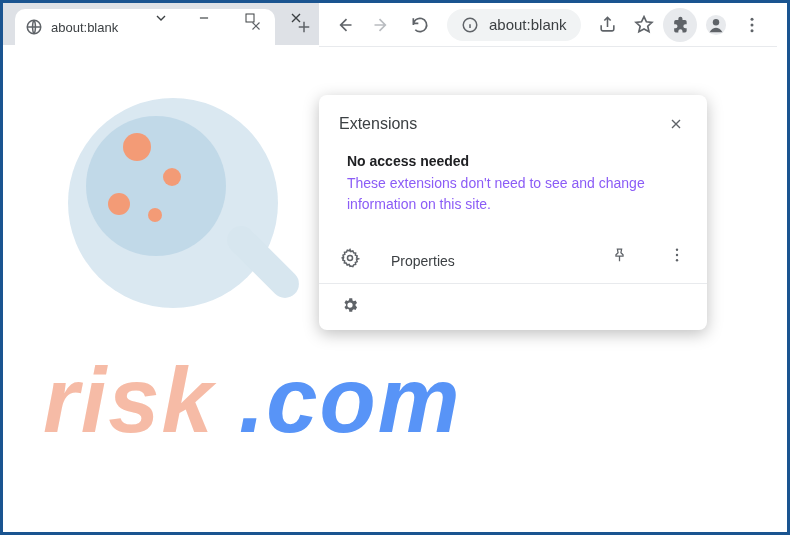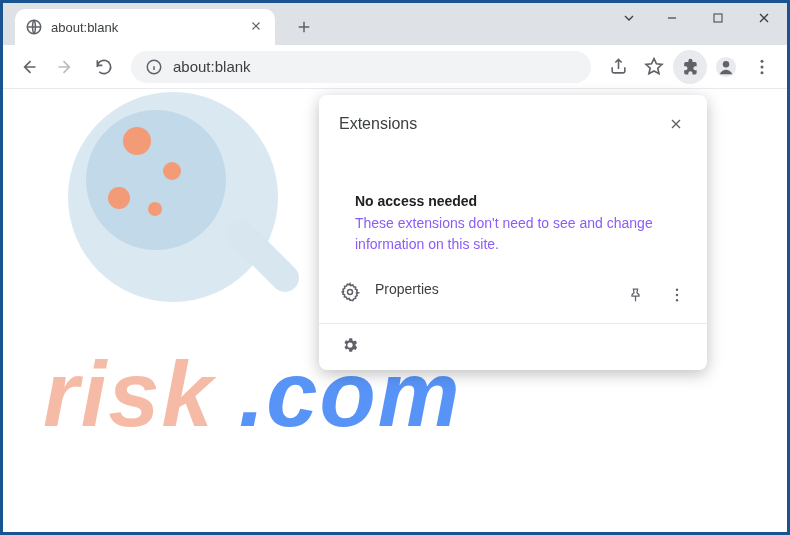--- a/index.html
+++ b/index.html
@@ -1,18 +1,18 @@
 <!DOCTYPE html>
 <html><head>
 <meta charset="utf-8">
 <style>
 * { margin: 0; padding: 0; box-sizing: border-box; font-family: 'Segoe UI', Arial, sans-serif; }
 body { width: 790px; height: 535px; background: #fff; position: relative; overflow: hidden; }
 .frame { position: absolute; inset: 0; border: 3px solid #1a5490; }
-.window { position: absolute; inset: 3px; background: #fff; display: flex; flex-direction: column; }
+.window { position: absolute; inset: 3px; background: #fff; display: flex; flex-direction: row; }
 
 
 .titlebar { height: 42px; background: #dee1e6; display: flex; align-items: flex-end; position: relative; }
 .tab { display: flex; align-items: center; background: #fff; height: 36px; width: 260px; margin-left: 12px; border-radius: 10px 10px 0 0; padding: 0 10px; gap: 8px; }
 .tab-favicon { width: 18px; height: 18px; color: #5f6368; }
 .tab-title { font-size: 13px; color: #3c4043; flex: 1; }
 .tab-close { width: 16px; height: 16px; color: #5f6368; cursor: pointer; }
 .newtab { width: 30px; height: 30px; margin-left: 14px; margin-bottom: 3px; display: flex; align-items: center; justify-content: center; color: #5f6368; cursor: pointer; }
 .wincontrols { position: absolute; right: 0; top: 0; display: flex; height: 30px; align-items: center; }
 .wincontrols .wbtn { width: 46px; height: 30px; display: flex; align-items: center; justify-content: center; color: #3c4043; cursor: pointer; }
@@ -26,31 +26,31 @@
 .omnibox { flex: 1; height: 32px; background: #f1f3f4; border-radius: 16px; display: flex; align-items: center; padding: 0 14px; gap: 10px; margin: 0 6px; }
 .omnibox .info { color: #5f6368; }
 .urltext { font-size: 15px; color: #3c4043; flex: 1; }
 .rightgrp { display: flex; align-items: center; gap: 2px; }
 
 
 .popup { position: absolute; top: 92px; right: 80px; width: 388px; background: #fff; border-radius: 8px; box-shadow: 0 4px 16px rgba(0,0,0,0.25); overflow: hidden; }
 .popup-head { display: flex; align-items: center; justify-content: space-between; padding: 16px 18px 10px 20px; }
 .popup-title { font-size: 16px; color: #3c4043; }
 .popup-close { width: 26px; height: 26px; display: flex; align-items: center; justify-content: center; color: #5f6368; cursor: pointer; border-radius: 4px; }
-.popup-section { padding: 6px 20px 16px 36px; margin-top: 40px; }
+.popup-section { padding: 6px 20px 16px 28px; }
 .sec-title { font-size: 14px; font-weight: 600; color: #202124; margin-bottom: 4px; }
 .sec-desc { font-size: 14px; color: #8b5cf6; line-height: 1.5; }
-.ext-row { display: flex; align-items: flex-start; padding: 10px 16px 14px 20px; gap: 14px; }
+.ext-row { display: flex; align-items: flex-end; padding: 10px 16px 14px 20px; gap: 30px; }
 .ext-row.border-top { border-top: 1px solid #e8eaed; }
 .ext-icon { width: 22px; height: 22px; color: #5f6368; display: flex; align-items: center; justify-content: center; }
 .ext-label { flex: 1; font-size: 14px; color: #3c4043; }
 .ext-action { width: 28px; height: 28px; display: flex; align-items: center; justify-content: center; color: #5f6368; cursor: pointer; border-radius: 4px; }
 
 
-.watermark { position: absolute; left: 40px; top: 89px; width: 710px; pointer-events: none; opacity: 0.85; }
+.watermark { position: absolute; left: 40px; top: 95px; width: 710px; pointer-events: none; opacity: 0.85; }
 .wm-circle { width: 210px; height: 210px; border-radius: 50%; background: #d4e4ef; position: relative; margin-left: 25px; }
 .wm-glass { position: absolute; left: 18px; top: 18px; width: 140px; height: 140px; border-radius: 50%; background: #b7d3e5; }
 .wm-dot { position:absolute; border-radius:50%; background:#f28a5f; }
 .wm-handle { position:absolute; left: 150px; top: 150px; width: 90px; height: 28px; background:#d1e2ed; border-radius: 14px; transform: rotate(45deg); }
 .wm-text-row { display: flex; gap: 24px; margin-top: 40px; font-size: 92px; font-weight: 800; font-style: italic; letter-spacing: 2px; }
 .wm-risk { color: #f5b097; }
 .wm-com { color: #3b82f6; }
 
 svg { display: block; }
 </style>

